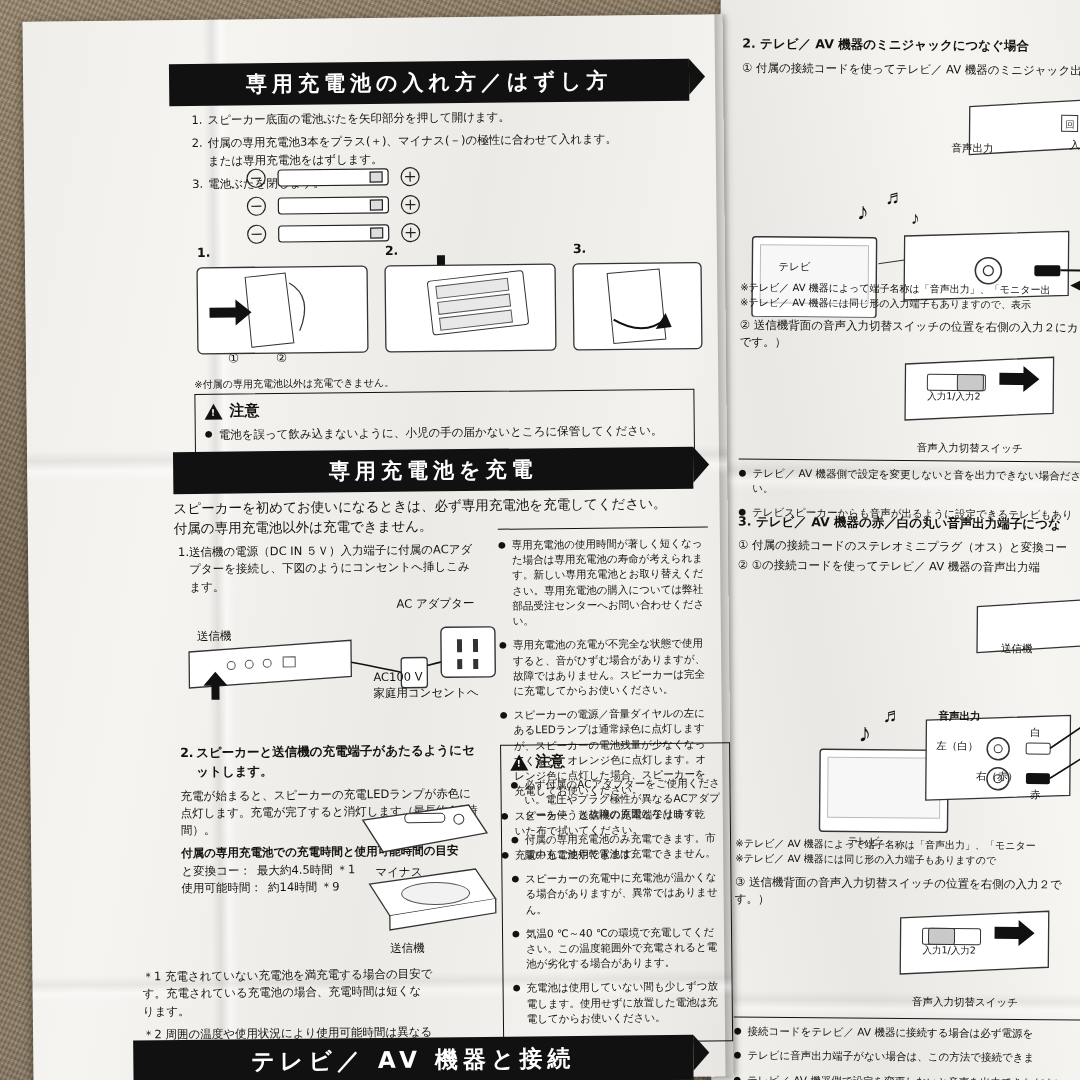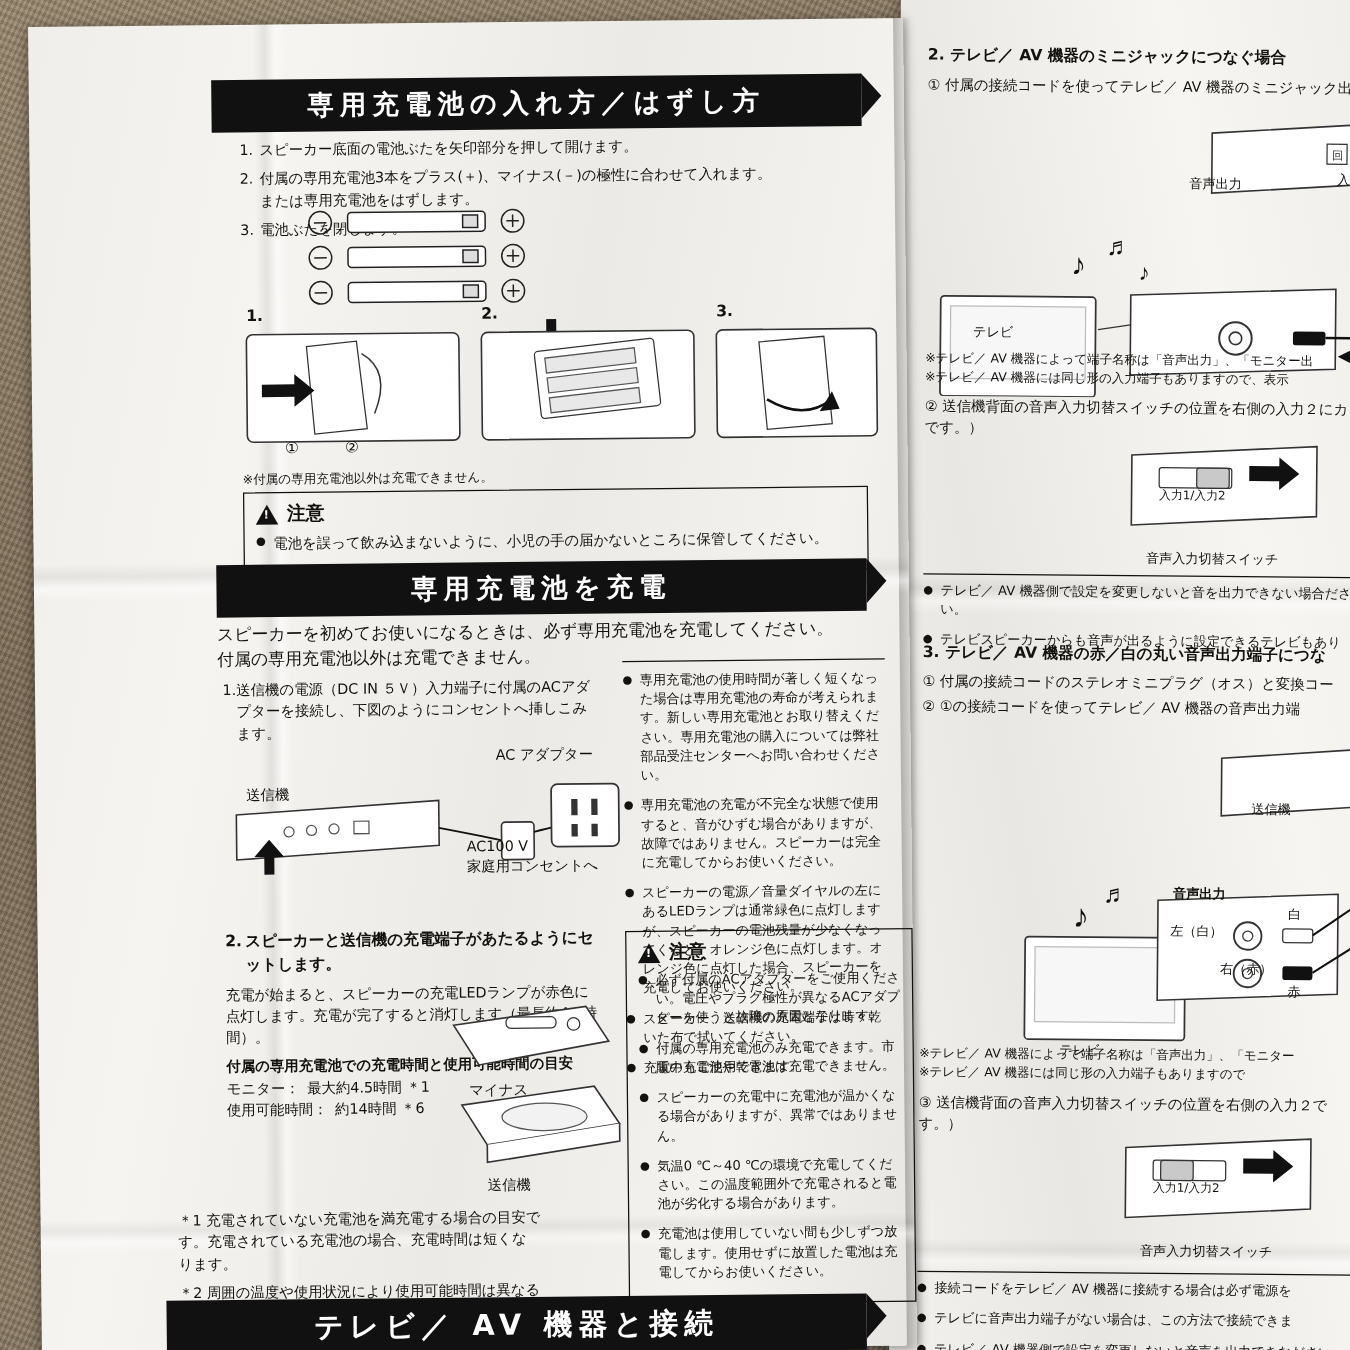--- a/index.html
+++ b/index.html
@@ -351,26 +351,26 @@
 家庭用コンセントへ</div>
 
   <div class="jp t12" style="position:absolute;left:150px;top:724px;width:300px;">
     <div class="row b">
       <span style="width:20px">2.</span>
       <span>スピーカーと送信機の充電端子があたるようにセットします。</span>
     </div>
     <div class="t11" style="margin-top:6px">充電が始まると、スピーカーの充電LEDランプが赤色に点灯します。充電が完了すると消灯します（最長約4.5時間）。</div>
     <div class="t11 b" style="margin-top:6px">付属の専用充電池での充電時間と使用可能時間の目安</div>
     <div class="t11 row" style="gap:6px">
-        <span>モニター：</span>
+        <span>と変換コー：</span>
         <span>最大約4.5時間 ＊1</span>
       </div>
     <div class="t11 row" style="gap:6px">
         <span>使用可能時間：</span>
-        <span>約14時間 ＊6</span>
+        <span>約14時間 ＊9</span>
       </div>
   </div>
 
   <div style="position:absolute;left:318px;top:760px;width:160px;height:180px;">
     <svg width="160" height="180" viewBox="0 0 160 180">
       <path d="M14 42 L120 28 L138 56 L34 74 Z" fill="#fff" stroke="#333" stroke-width="1.3"></path>
       <rect x="56" y="36" width="40" height="9" rx="4" fill="#fff" stroke="#333"></rect>
       <circle cx="110" cy="42" r="5" fill="#fff" stroke="#333"></circle>
       <path d="M20 106 L126 92 L146 122 L40 138 Z" fill="#fff" stroke="#333" stroke-width="1.3"></path>
       <path d="M40 138 L40 152 L146 136 L146 122" fill="#fff" stroke="#333" stroke-width="1.3"></path>

